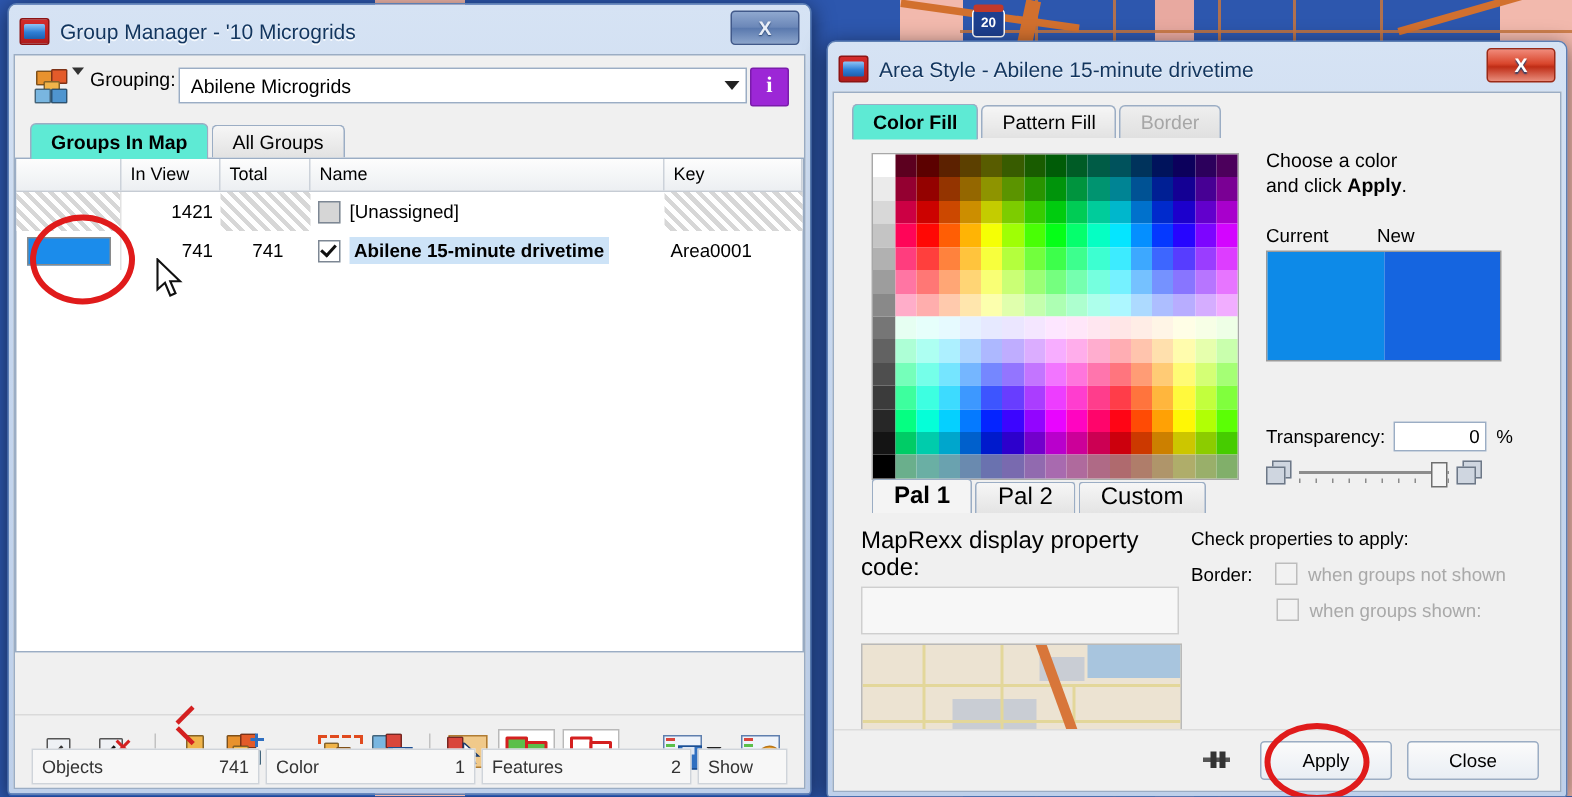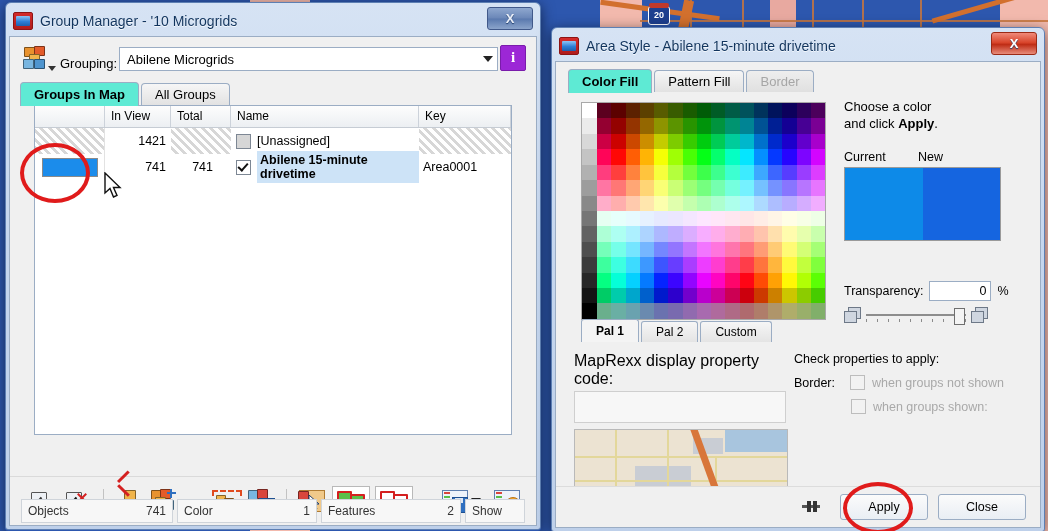--- a/index.html
+++ b/index.html
@@ -32,35 +32,35 @@
   .closebtn{position:absolute;right:4px;top:1px;width:44px;height:21px;border-radius:3px;
      border:1px solid #41598a;display:flex;align-items:center;justify-content:center;
      font-size:13px;font-weight:bold;color:#e9eef7;text-shadow:0 1px 1px #23406e;cursor:pointer;}
   .closebtn.blue{background:linear-gradient(180deg,#8fa8cf 0%,#6b87b8 48%,#5a79ae 52%,#8ba4cb 100%);}
   .closebtn.red{background:linear-gradient(180deg,#f08a7a 0%,#d9462c 45%,#bf2d16 55%,#e88c7b 100%);
      border-color:#9b2a16;color:#fff;}
   .client{background:#f0f0f0;border:1px solid #9badc4;}
   
   #group-manager{left:5px;top:2px;width:536px;height:529px;}
   #gm-client{height:488px;position:relative;}
-  .gm-toolbar{display:flex;align-items:flex-end;padding:8px 10px 4px 12px;gap:2px;}
+  .gm-toolbar{display:flex;align-items:flex-start;padding:8px 10px 4px 12px;gap:2px;}
   .gm-ico{width:28px;height:26px;position:relative;flex:none;}
   .sq{position:absolute;width:9px;height:8px;border:1px solid rgba(0,0,0,.45);border-radius:1px;}
   .lbl-grouping{font-size:13px;color:#000;margin-left:2px;}
   .combo{flex:1;height:22px;background:#fff;border:1px solid #9badc4;display:flex;align-items:center;
      padding:0 4px 0 7px;font-size:13px;position:relative;}
   .combo .caret{margin-left:auto;width:0;height:0;border-left:5px solid transparent;border-right:5px solid transparent;border-top:6px solid #222;}
   .info-btn{width:24px;height:24px;background:#9c27d6;border:1px solid #7a1cab;border-radius:2px;
      color:#fff;font-weight:bold;font-size:15px;text-align:center;line-height:23px;font-family:"Liberation Serif",serif;flex:none;}
   .tabrow{display:flex;align-items:flex-end;margin:6px 0 0 10px;height:24px;position:relative;z-index:2;}
   .tab{height:21px;padding:0 13px;line-height:21px;font-size:13px;border:1px solid #9badc4;
      border-bottom:none;border-radius:4px 4px 0 0;background:linear-gradient(180deg,#f6f6f6,#e2e2e2);margin-right:2px;cursor:pointer;}
   .tab.active{background:#5eead4;font-weight:bold;height:23px;line-height:23px;position:relative;top:1px;}
   .tab.disabled{color:#a6a6a6;background:linear-gradient(180deg,#eee,#e0e0e0);}
-  .listbox{margin:0 24px;background:#fff;border:1px solid #9badc4;height:328px;position:relative;}
+  .listbox{margin:0 0;background:#fff;border:1px solid #9badc4;height:328px;position:relative;}
   .hdr{display:flex;height:21px;background:linear-gradient(180deg,#fdfdfd,#eceff2);border-bottom:1px solid #c6ccd4;font-size:12px;}
   .hdr div{border-right:1px solid #ccd2da;line-height:21px;padding-left:6px;box-sizing:border-box;}
   .row{display:flex;height:26px;align-items:center;font-size:12.5px;}
   .c-style{width:70px;height:100%;box-sizing:border-box;border-right:1px solid #e2e2e2;display:flex;align-items:center;justify-content:center;}
   .c-inview{width:66px;text-align:right;padding-right:5px;box-sizing:border-box;}
   .c-total{width:60px;text-align:right;padding-right:18px;box-sizing:border-box;}
   .c-name{flex:1;display:flex;align-items:center;gap:6px;padding-left:5px;box-sizing:border-box;}
   .c-key{width:92px;box-sizing:border-box;padding-left:4px;}
   .swatch{width:54px;height:17px;border:1px solid #8a8a8a;}
   .fill-blue{background:#1b8ceb;}
@@ -80,21 +80,21 @@
      padding:0 6px;font-size:12px;color:#333;height:24px;box-sizing:border-box;}
   
   #area-style{left:551px;top:27px;width:494px;height:504px;}
   #as-client{height:465px;position:relative;}
   .palette{position:absolute;left:25px;top:40px;width:243px;height:216px;border:1px solid #a8a8a8;background:#fff;display:flex;}
   .pal-gray{width:15px;display:flex;flex-direction:column;}
   .pal-main{flex:1;display:flex;flex-direction:column;}
   .pal-row{flex:1;display:flex;}
   .pal-cell{flex:1;}
   .pal-tabs{position:absolute;left:25px;top:256px;display:flex;align-items:flex-end;height:24px;}
-  .ptab{height:20px;padding:0 14px;line-height:20px;font-size:12px;border:1px solid #9badc4;border-bottom:none;
+  .ptab{height:20px;padding:0 14px;line-height:20px;font-size:16px;border:1px solid #9badc4;border-bottom:none;
      border-radius:3px 3px 0 0;background:linear-gradient(180deg,#f6f6f6,#e4e4e4);margin-right:2px;cursor:pointer;}
   .ptab.active{background:#f4f4f4;height:22px;line-height:22px;font-weight:bold;}
   .right-pane{position:absolute;left:288px;top:36px;width:185px;}
   .hint{font-size:13px;line-height:17px;}
   .cn-row{display:flex;margin-top:18px;font-size:12.5px;gap:0;}
   .cn-row span{width:74px;}
   .cn-swatches{display:flex;border:1px solid #9a9a9a;margin-top:3px;width:155px;height:72px;}
   .cn-swatches div{flex:1;}
   .tr-row{display:flex;align-items:center;gap:6px;margin-top:40px;font-size:12.5px;}
   .tr-input{width:56px;height:18px;border:1px solid #9badc4;background:#fff;text-align:right;padding-right:4px;line-height:18px;font-size:12.5px;}

